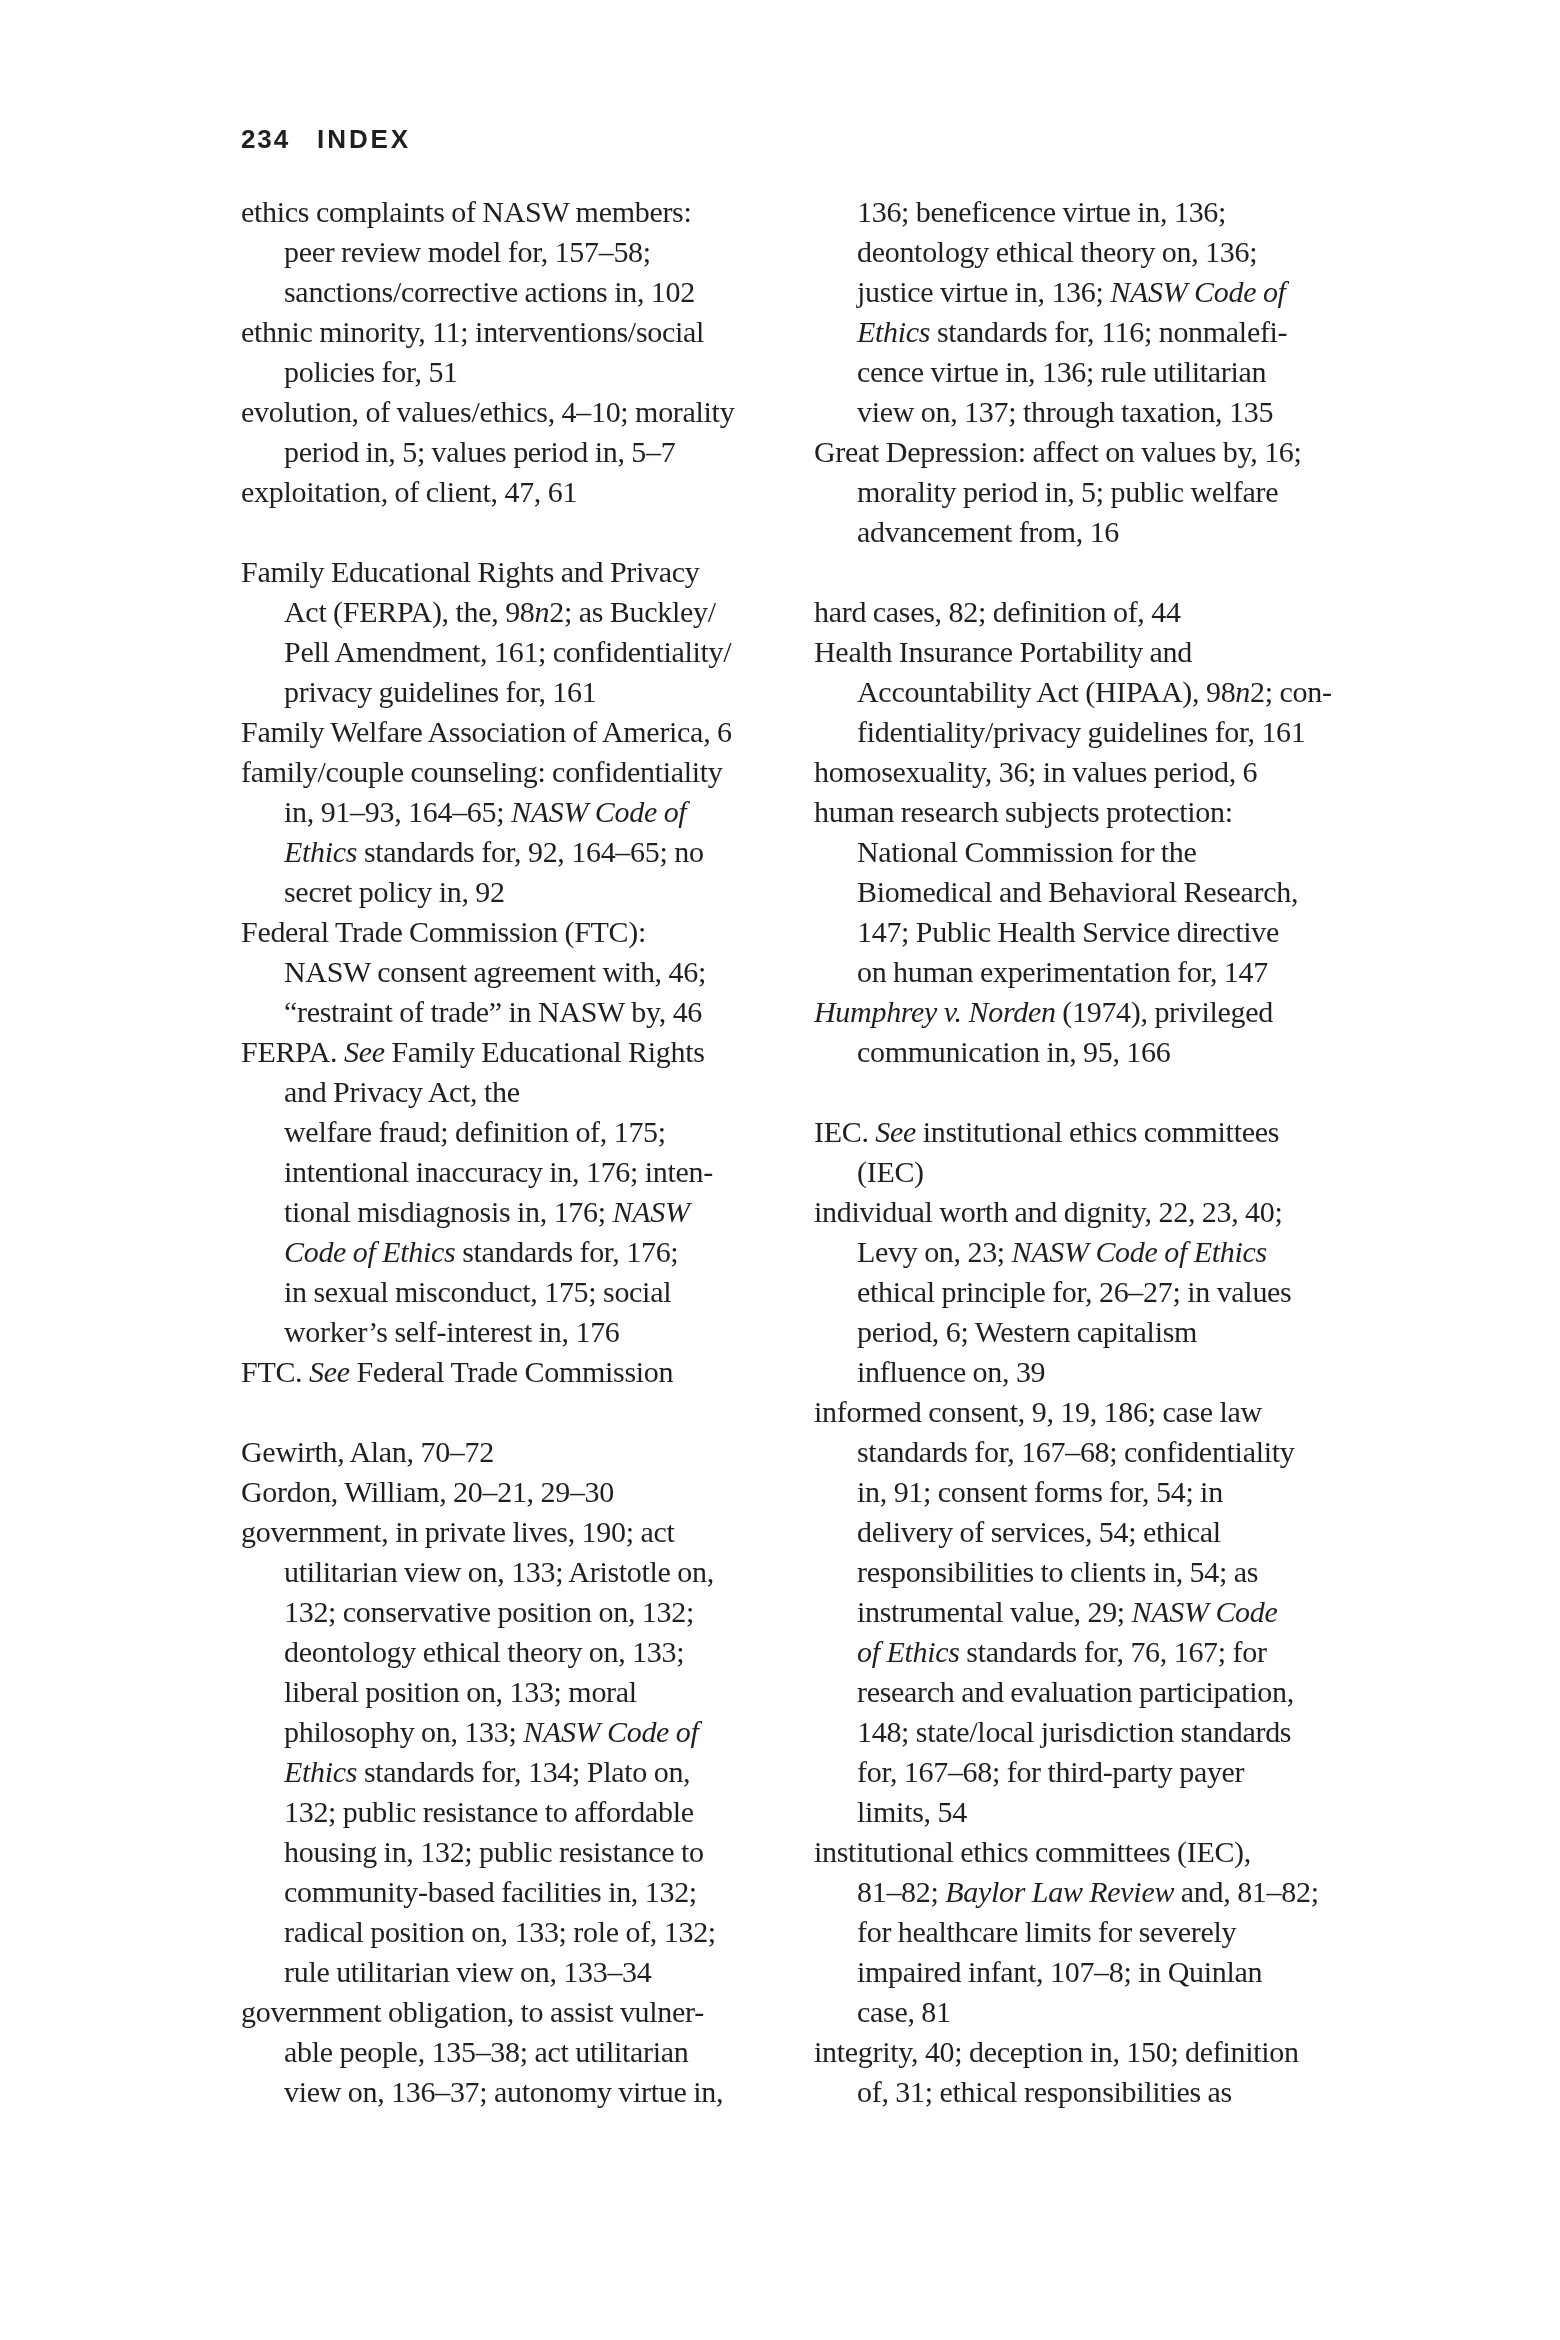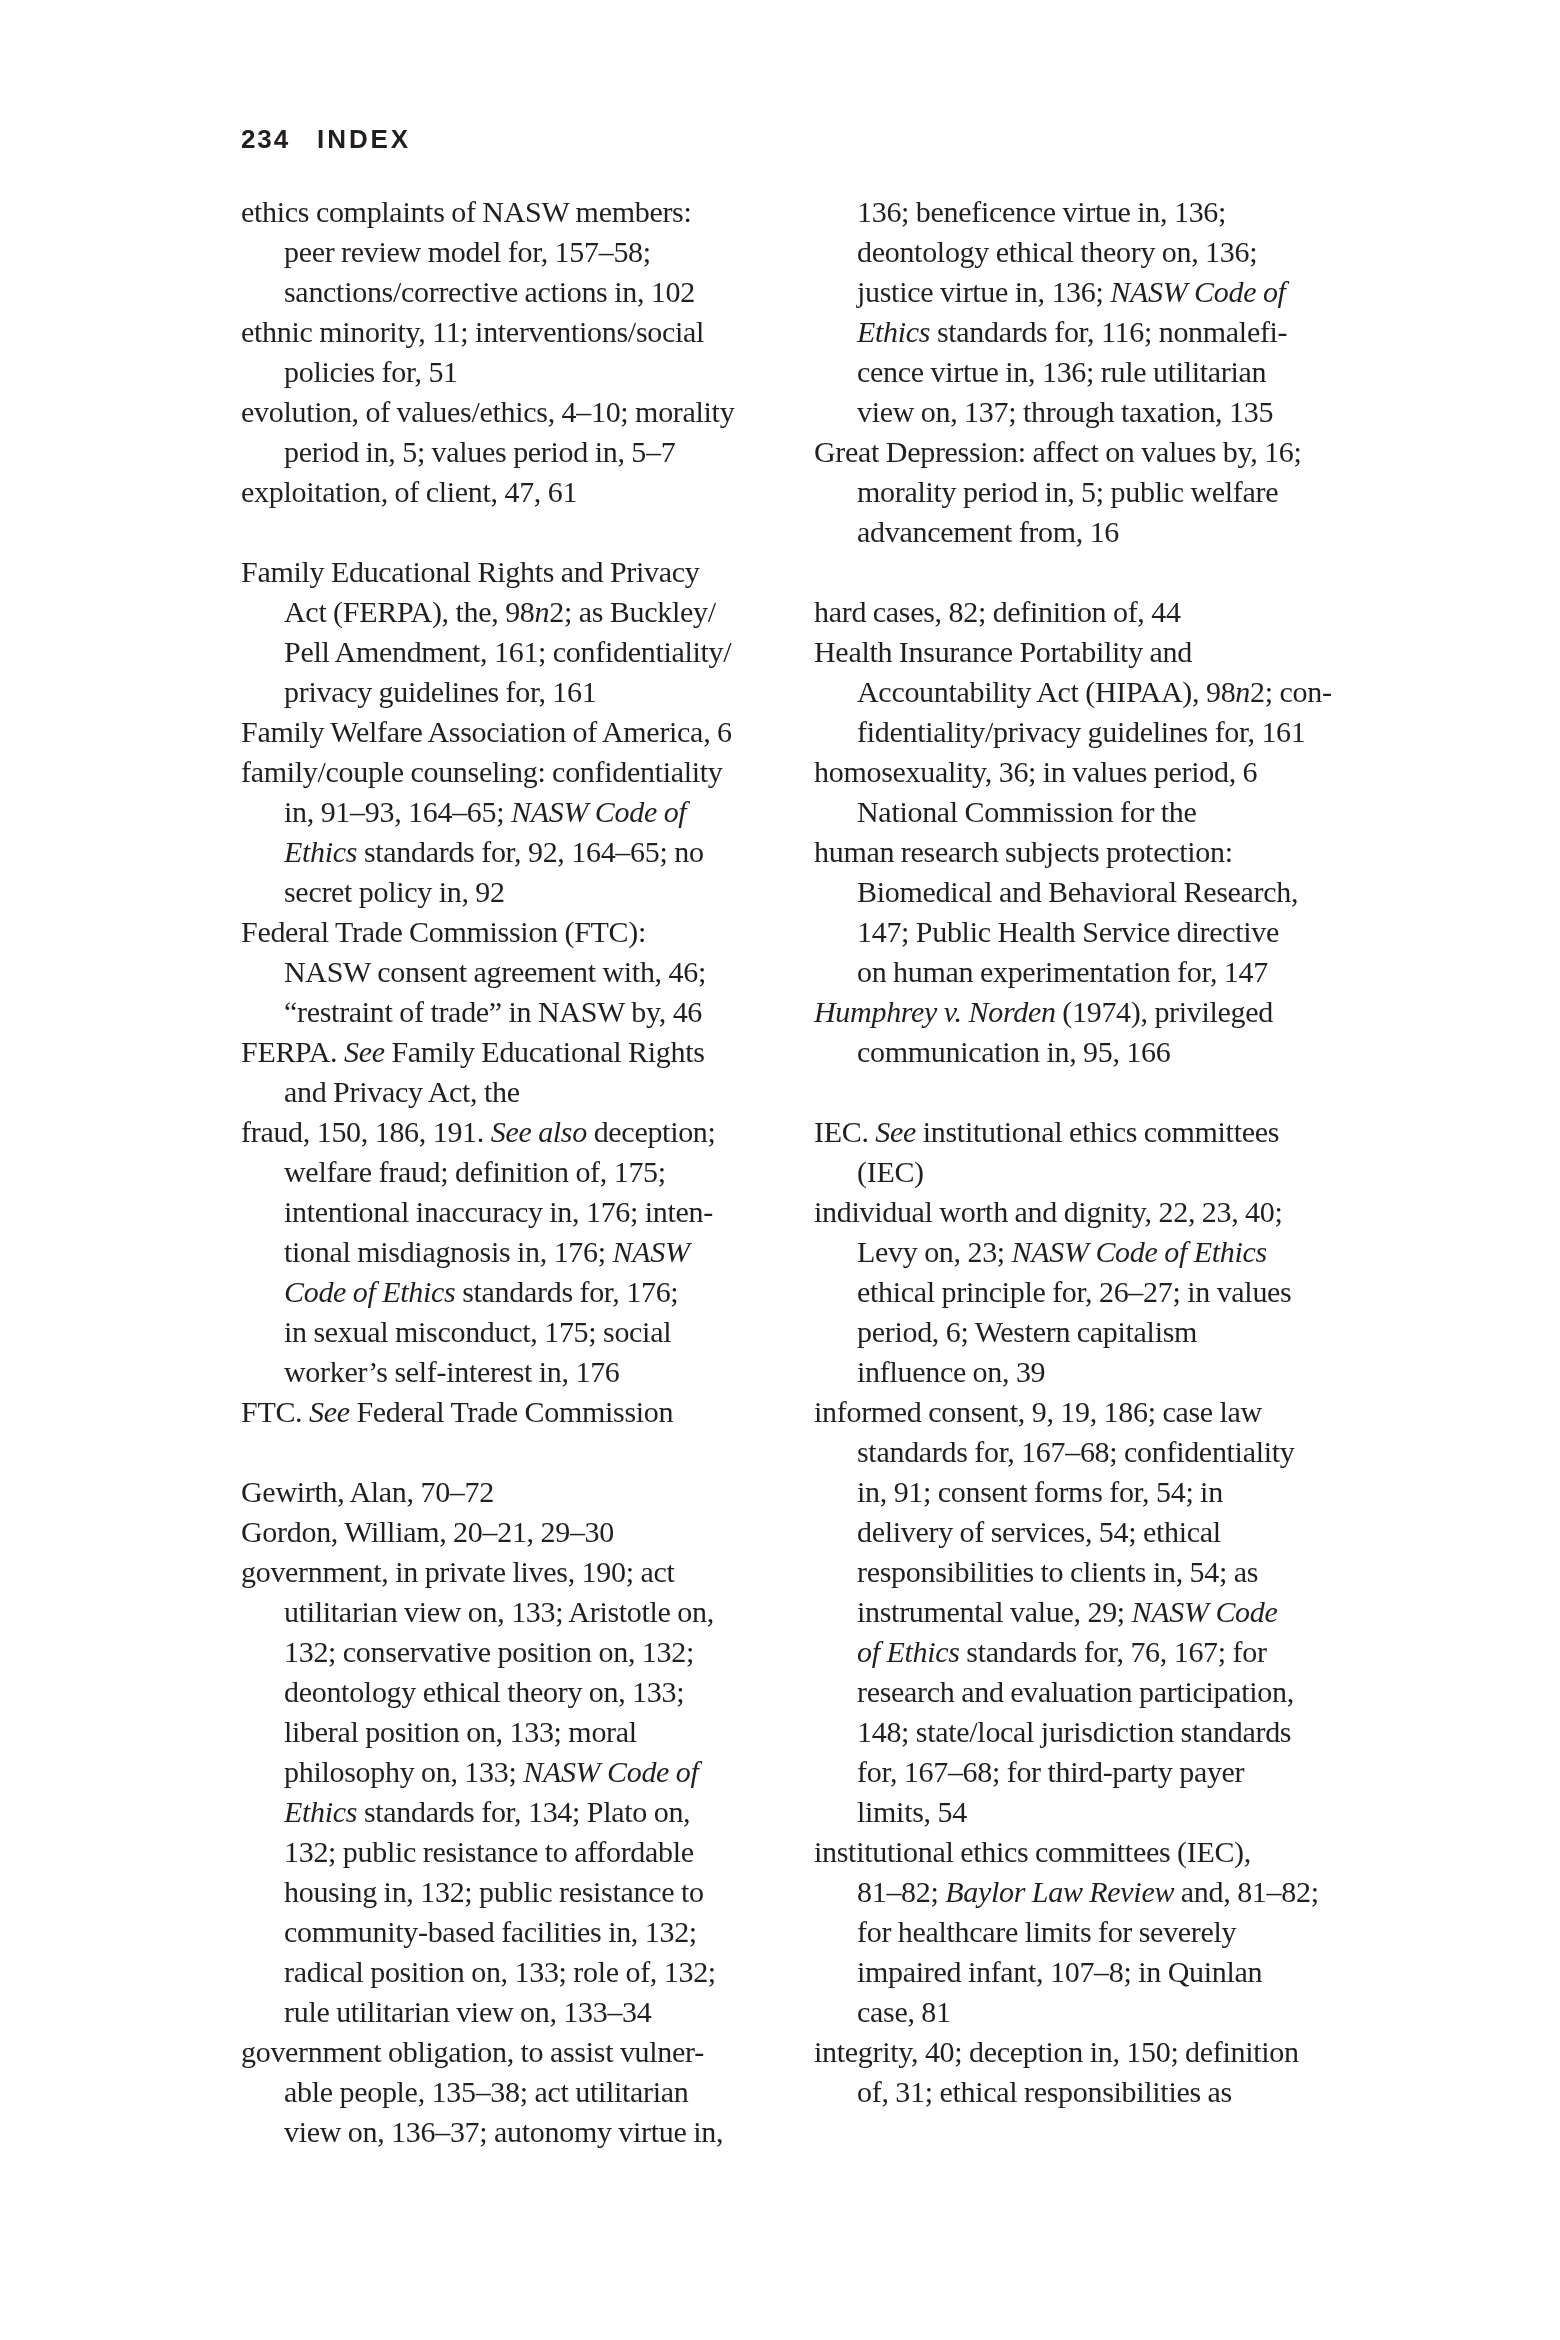--- a/index.html
+++ b/index.html
@@ -78,21 +78,20 @@
     <div class="line"><span class="seg">Family Welfare Association of America, 6</span></div>
     <div class="line"><span class="seg">family/couple counseling: confidentiality</span></div>
     <div class="line indent"><span class="seg">in, 91–93, 164–65; </span><span class="seg italic">NASW Code of</span></div>
     <div class="line indent"><span class="seg italic">Ethics</span><span class="seg"> standards for, 92, 164–65; no</span></div>
     <div class="line indent"><span class="seg">secret policy in, 92</span></div>
     <div class="line"><span class="seg">Federal Trade Commission (FTC):</span></div>
     <div class="line indent"><span class="seg">NASW consent agreement with, 46;</span></div>
     <div class="line indent"><span class="seg">“restraint of trade” in NASW by, 46</span></div>
     <div class="line"><span class="seg">FERPA. </span><span class="seg italic">See</span><span class="seg"> Family Educational Rights</span></div>
     <div class="line indent"><span class="seg">and Privacy Act, the</span></div>
-    <div class="line"><span class="seg">fraud, 150, 186, 191. </span><span class="seg italic">See also</span><span class="seg"> deception;</span></div>
     <div class="line indent"><span class="seg">welfare fraud; definition of, 175;</span></div>
     <div class="line indent"><span class="seg">intentional inaccuracy in, 176; inten-</span></div>
     <div class="line indent"><span class="seg">tional misdiagnosis in, 176; </span><span class="seg italic">NASW</span></div>
     <div class="line indent"><span class="seg italic">Code of Ethics</span><span class="seg"> standards for, 176;</span></div>
     <div class="line indent"><span class="seg">in sexual misconduct, 175; social</span></div>
     <div class="line indent"><span class="seg">worker’s self-interest in, 176</span></div>
     <div class="line"><span class="seg">FTC. </span><span class="seg italic">See</span><span class="seg"> Federal Trade Commission</span></div>
     <div class="line blank"></div>
     <div class="line"><span class="seg">Gewirth, Alan, 70–72</span></div>
     <div class="line"><span class="seg">Gordon, William, 20–21, 29–30</span></div>
@@ -121,22 +120,22 @@
     <div class="line indent"><span class="seg">view on, 137; through taxation, 135</span></div>
     <div class="line"><span class="seg">Great Depression: affect on values by, 16;</span></div>
     <div class="line indent"><span class="seg">morality period in, 5; public welfare</span></div>
     <div class="line indent"><span class="seg">advancement from, 16</span></div>
     <div class="line blank"></div>
     <div class="line"><span class="seg">hard cases, 82; definition of, 44</span></div>
     <div class="line"><span class="seg">Health Insurance Portability and</span></div>
     <div class="line indent"><span class="seg">Accountability Act (HIPAA), 98</span><span class="seg italic">n</span><span class="seg">2; con-</span></div>
     <div class="line indent"><span class="seg">fidentiality/privacy guidelines for, 161</span></div>
     <div class="line"><span class="seg">homosexuality, 36; in values period, 6</span></div>
+    <div class="line"><span class="seg">human research subjects protection:</span></div>
     <div class="line indent"><span class="seg">National Commission for the</span></div>
-    <div class="line"><span class="seg">human research subjects protection:</span></div>
     <div class="line indent"><span class="seg">Biomedical and Behavioral Research,</span></div>
     <div class="line indent"><span class="seg">147; Public Health Service directive</span></div>
     <div class="line indent"><span class="seg">on human experimentation for, 147</span></div>
     <div class="line"><span class="seg italic">Humphrey v. Norden</span><span class="seg"> (1974), privileged</span></div>
     <div class="line indent"><span class="seg">communication in, 95, 166</span></div>
     <div class="line blank"></div>
     <div class="line"><span class="seg">IEC. </span><span class="seg italic">See</span><span class="seg"> institutional ethics committees</span></div>
     <div class="line indent"><span class="seg">(IEC)</span></div>
     <div class="line"><span class="seg">individual worth and dignity, 22, 23, 40;</span></div>
     <div class="line indent"><span class="seg">Levy on, 23; </span><span class="seg italic">NASW Code of Ethics</span></div>

